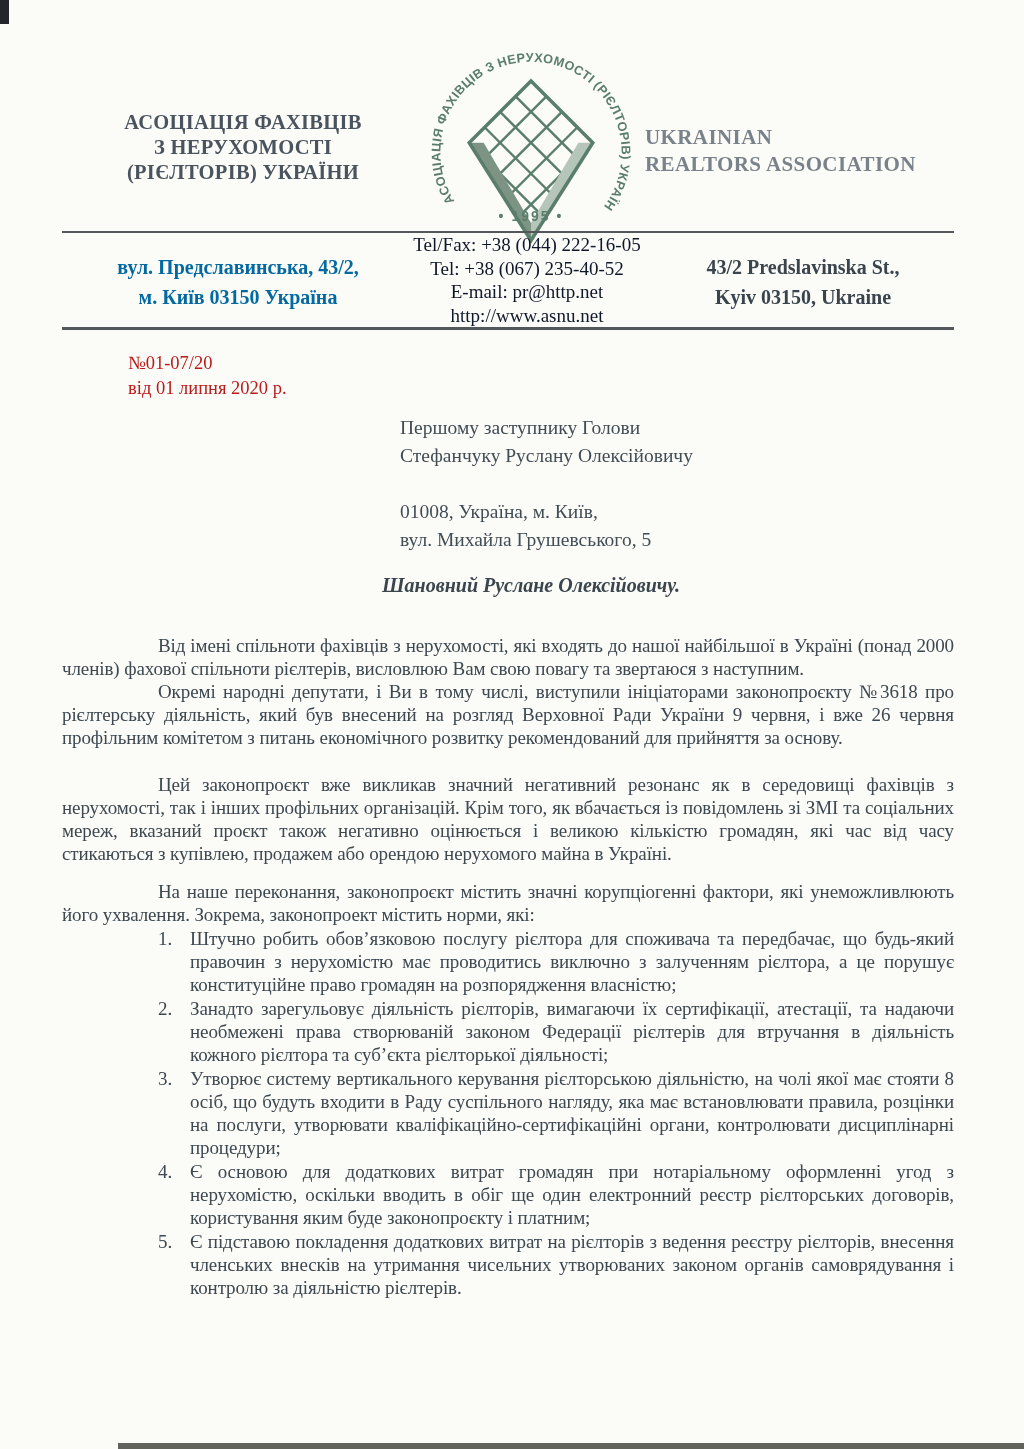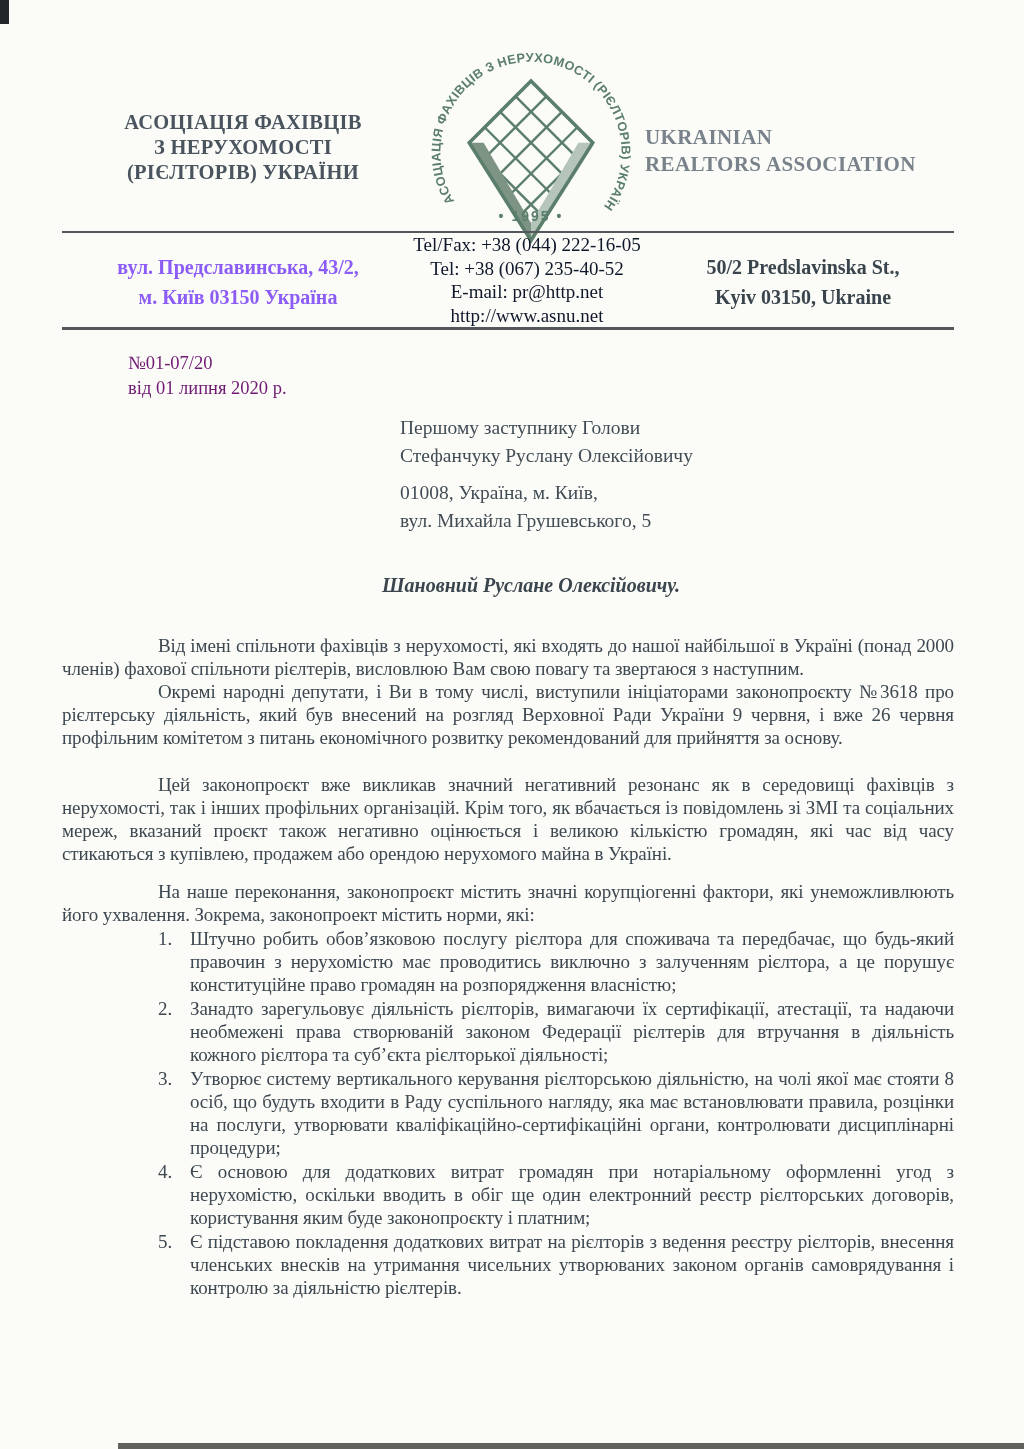--- a/index.html
+++ b/index.html
@@ -22,33 +22,33 @@
   .logo{position:absolute;left:428px;top:50px;width:206px;height:206px;}
   .org-en{position:absolute;left:645px;top:124px;width:330px;text-align:left;
     font-weight:bold;font-size:21px;line-height:27px;color:#79828b;letter-spacing:.4px;}
 
   .rule{position:absolute;left:62px;width:892px;background:#53565b;}
   .rule1{top:231px;height:2px;}
   .rule2{top:327px;height:3px;}
 
   
   .addr-ua{position:absolute;left:88px;top:252px;width:300px;text-align:center;
-    font-weight:bold;font-size:20px;line-height:30px;color:#8b5cf6;}
+    font-weight:bold;font-size:20px;line-height:30px;color:#0369a1;}
   .tel-block{position:absolute;left:377px;top:233px;width:300px;text-align:center;
     font-size:19px;line-height:23.5px;color:#0f172a;}
   .addr-en{position:absolute;left:653px;top:252px;width:300px;text-align:center;
     font-weight:bold;font-size:20px;line-height:30px;color:#39444d;}
 
   
-  .ref{position:absolute;left:128px;top:351px;font-size:18.5px;line-height:25px;color:#701a75;}
+  .ref{position:absolute;left:128px;top:351px;font-size:18.5px;line-height:25px;color:#b91c1c;}
 
   
   .recipient{position:absolute;left:400px;top:414px;width:540px;text-align:left;
     font-size:19.5px;line-height:28px;color:#414c55;}
-  .recipient .addr{margin-top:9px;}
+  .recipient .addr{margin-top:28px;}
 
   
   .salutation{position:absolute;left:62px;top:574px;width:892px;text-align:center;
     padding-left:46px;box-sizing:border-box;
     font-weight:bold;font-style:italic;font-size:20px;color:#3a454e;}
 
   
   .body{position:absolute;left:62px;top:634px;width:892px;
     font-size:19px;line-height:23px;color:#3d4851;text-align:justify;letter-spacing:-.1px;}
   .body p{margin:0;text-indent:96px;}
@@ -116,21 +116,21 @@
     <div>вул. Предславинська, 43/2,</div>
     <div>м. Київ 03150 Україна</div>
   </div>
   <div class="tel-block">
     <div>Tel/Fax: +38 (044) 222-16-05</div>
     <div>Tel: +38 (067) 235-40-52</div>
     <div>E-mail: pr@http.net</div>
     <div>http://www.asnu.net</div>
   </div>
   <div class="addr-en">
-    <div>50/2 Predslavinska St.,</div>
+    <div>43/2 Predslavinska St.,</div>
     <div>Kyiv 03150, Ukraine</div>
   </div>
 
   <div class="rule rule2"></div>
 
   <div class="ref">
     <div>№01-07/20</div>
     <div>від 01 липня 2020 р.</div>
   </div>
 

